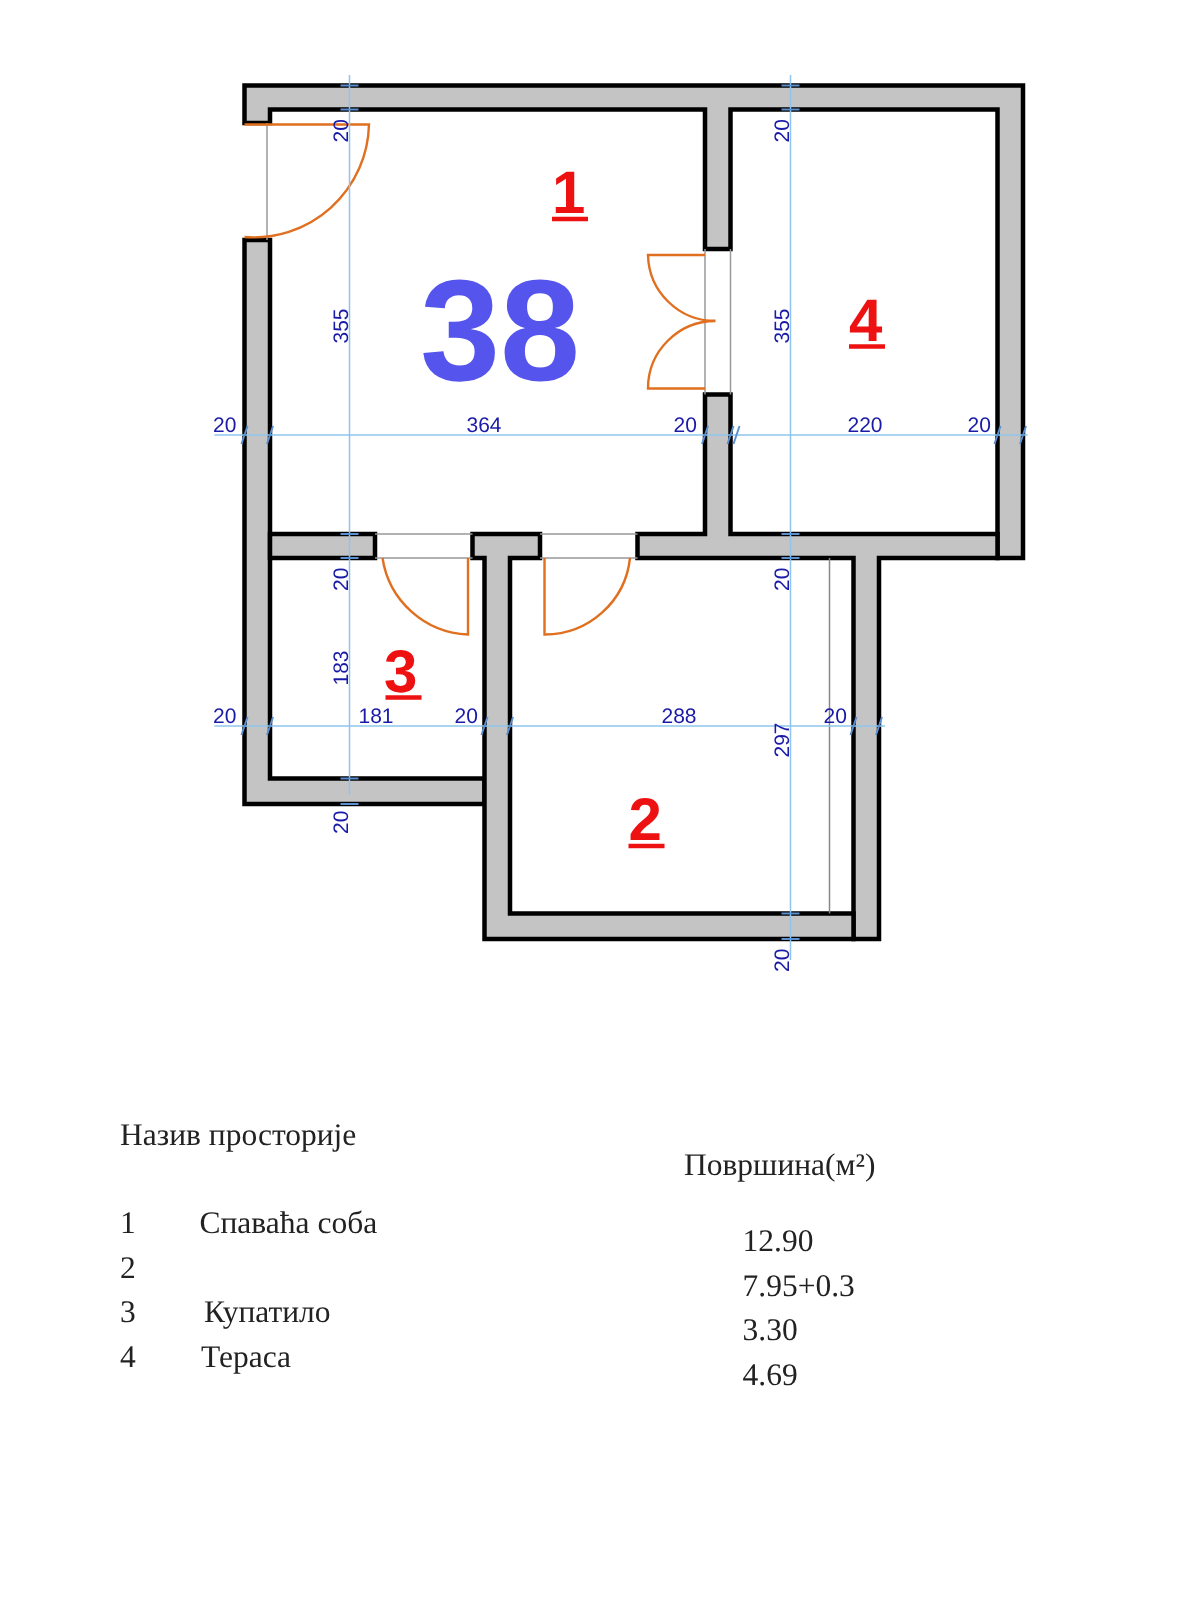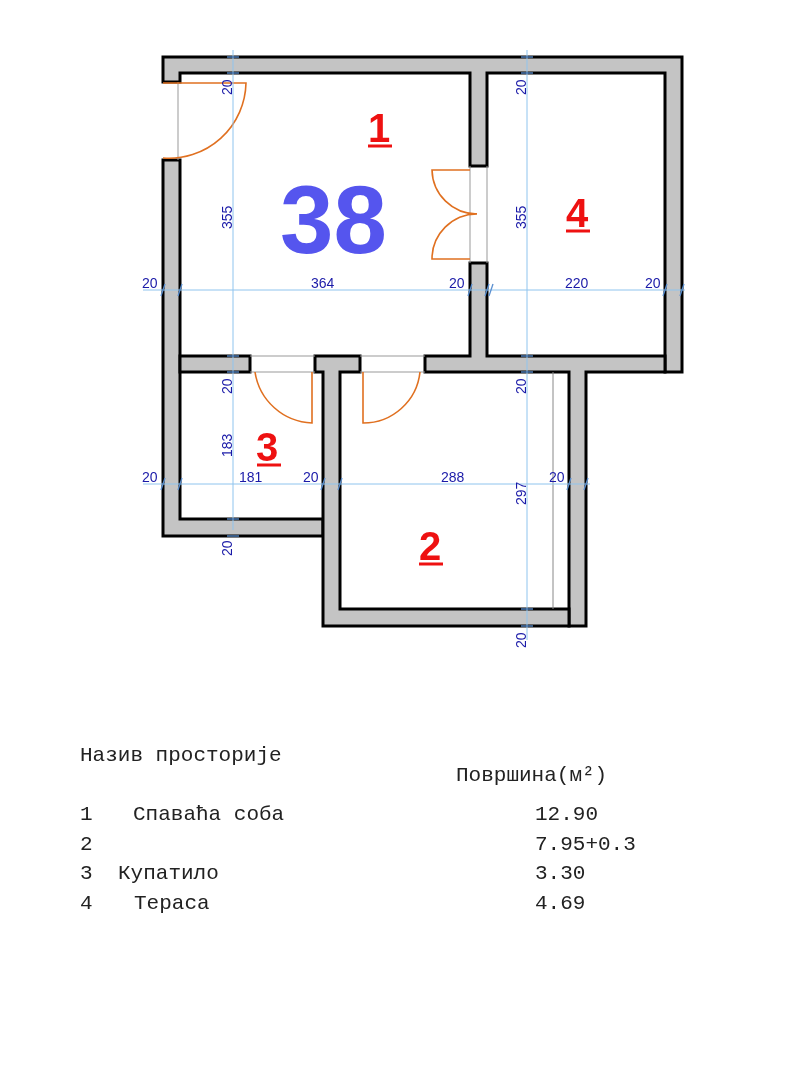--- a/index.html
+++ b/index.html
@@ -1,29 +1,29 @@
 <!DOCTYPE html>
 <html><head>
 <meta charset="utf-8">
 <style>
   html, body { margin: 0; padding: 0; background: #ffffff; }
   body { width: 797px; height: 1080px; position: relative; overflow: hidden; font-family: "DejaVu Sans", sans-serif; }
   #plan { position: absolute; left: 0; top: 0; }
   .dim { font-family: "Liberation Sans", sans-serif; font-size: 14px; fill: #1a1aa8; }
   .roomnum { font-family: "Liberation Sans", sans-serif; font-weight: bold; font-size: 40px; fill: #ee1111; }
   .bignum { font-family: "Liberation Sans", sans-serif; font-weight: bold; font-size: 96px; fill: #5555ee; }
-  .legend { position: absolute; left: 80px; top: 744px; width: 600px; font-family: Liberation Mono, monospace; font-size: 21px; color: #222; }
+  .legend { position: absolute; left: 80px; top: 744px; width: 600px; font-family: Liberation Serif, serif; font-size: 21px; color: #222; }
   .legend .hdr { position: relative; height: 30px; }
   .legend .hdr .c1 { position: absolute; left: 0; top: 0; }
   .legend .hdr .c2 { position: absolute; left: 376px; top: 0; margin-top: 20px; }
   .legend .rows { position: absolute; top: 59px; left: 0; width: 600px; }
   .legend .row { position: relative; height: 29.5px; }
   .legend .row .n { position: absolute; left: 0; top: 0; }
   .legend .row .name { position: absolute; top: 0; }
-  .legend .row .val { position: absolute; left: 415px; top: 0; margin-left: 40px; }
+  .legend .row .val { position: absolute; left: 415px; top: 12px; }
 </style>
 </head>
 <body>
 
 <svg id="plan" width="797" height="700" viewBox="0 0 797 700" xmlns="http://www.w3.org/2000/svg">
 
   <g fill="#c4c4c4" stroke="#000" stroke-width="3" stroke-linejoin="miter">
 
     <path d="M163,57 L682,57 L682,372 L586,372 L586,626 L323,626 L323,536 L163,536 L163,160 L180,160 L180,519 L323,519 L323,372 L180,372 L180,356 L248,356 L248,372 L180,372 Z" fill="none" stroke="none"></path>
 
@@ -138,21 +138,21 @@
       <span class="n">1</span>
       <span class="name" style="left:53px">Спаваћа соба</span>
       <span class="val">12.90</span>
     </div>
     <div class="row">
       <span class="n">2</span>
       <span class="val">7.95+0.3</span>
     </div>
     <div class="row">
       <span class="n">3</span>
-      <span class="name" style="left:38px">Купатило</span>
+      <span class="name" style="left:56px">Купатило</span>
       <span class="val">3.30</span>
     </div>
     <div class="row">
       <span class="n">4</span>
       <span class="name" style="left:54px">Тераса</span>
       <span class="val">4.69</span>
     </div>
   </div>
 </div>
 

